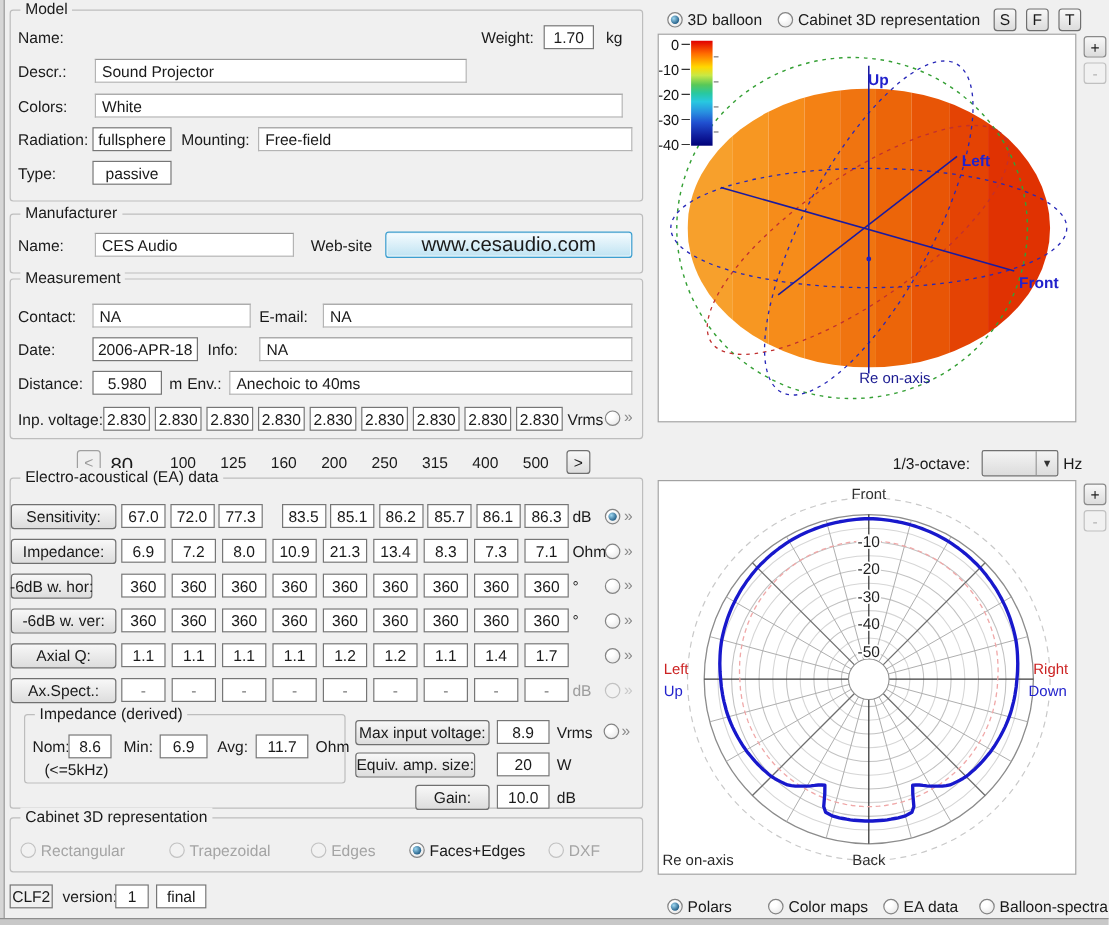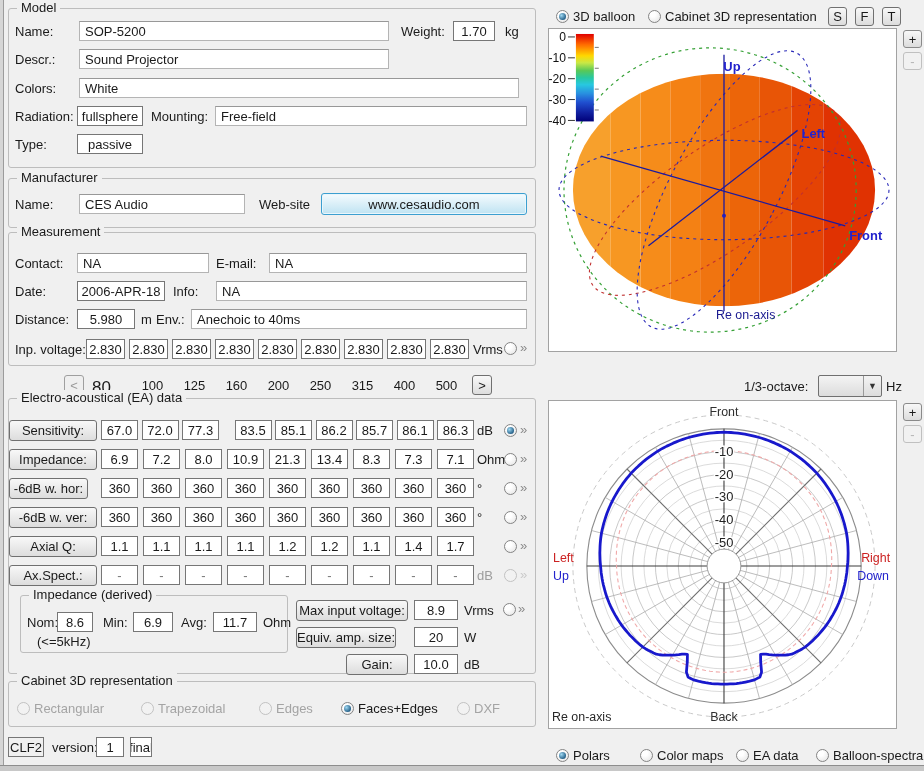--- a/index.html
+++ b/index.html
@@ -26,21 +26,21 @@
   .plot{position:absolute;background:#fff;border:1px solid #a2a2a2;box-sizing:border-box;}
   .zbtn{position:absolute;width:19px;height:18px;background:linear-gradient(#f8f8f8,#dcdcdc);
         border:1px solid #8a8a8a;border-radius:3px;box-sizing:border-box;display:flex;align-items:center;
         justify-content:center;font-size:13px;}
   .zbtn.dis{color:#b5b5b5;border-color:#c0c0c0;background:#f1f1f1;}
   .sft{position:absolute;width:19px;height:19px;background:linear-gradient(#f8f8f8,#dcdcdc);
        border:1px solid #707070;border-radius:3px;box-sizing:border-box;display:flex;align-items:center;
        justify-content:center;font-size:13px;}
   .weblink{position:absolute;height:22px;background:linear-gradient(#f5fbfe,#bfe3f2);border:1px solid #3c9fd0;
        border-radius:3px;box-sizing:border-box;display:flex;align-items:center;justify-content:center;
-       font-size:13px;box-shadow:inset 0 0 0 1px #e9f6fc;}
+       font-size:17px;box-shadow:inset 0 0 0 1px #e9f6fc;}
   .rlabel{position:absolute;font-size:13px;white-space:nowrap;}
   .rlabel.dis{color:#a4a4a4;}
   .combo{position:absolute;height:22px;background:linear-gradient(#f4f4f4,#dcdcdc);border:1px solid #707070;
        border-radius:2px;box-sizing:border-box;display:flex;align-items:center;font-size:13px;}
   .combo .val{flex:1;padding-left:6px;margin-top:48px;}
   .combo .arr{width:17px;align-self:stretch;border-left:1px solid #9a9a9a;display:flex;align-items:center;
        justify-content:center;font-size:9px;color:#333;}
   .edge-left{position:absolute;left:0;top:0;width:3px;height:771px;background:#d6d6d6;border-right:1px solid #9c9c9c;}
   .edge-bottom{position:absolute;left:0;top:765px;width:924px;height:6px;background:#c8c8c8;border-top:1px solid #8e8e8e;}
   svg text{font-family:"Liberation Sans",sans-serif;}
@@ -48,21 +48,20 @@
 </head>
 <body>
 
 <div id="stage">
   <div class="edge-left"></div>
   <div class="edge-bottom"></div>
 
   <div class="gb" style="left:8px;top:8px;width:528px;height:160px;">
     <span class="legend">Model</span>
     <span class="lbl" style="left:6px;top:15px;">Name:</span>
-    <div class="inp" style="left:70px;top:12px;width:310px;">SOP-5200</div>
     <span class="lbl" style="left:392px;top:15px;">Weight:</span>
     <div class="inp dk ctr" style="left:444px;top:12px;width:42px;">1.70</div>
     <span class="lbl" style="left:496px;top:15px;">kg</span>
     <span class="lbl" style="left:6px;top:43px;">Descr.:</span>
     <div class="inp" style="left:70px;top:40px;width:310px;">Sound Projector</div>
     <span class="lbl" style="left:6px;top:72px;">Colors:</span>
     <div class="inp" style="left:70px;top:69px;width:440px;">White</div>
     <span class="lbl" style="left:6px;top:100px;">Radiation:</span>
     <div class="inp dk ctr" style="left:68px;top:97px;width:66px;">fullsphere</div>
     <span class="lbl" style="left:142px;top:100px;">Mounting:</span>
@@ -150,21 +149,21 @@
         <div class="inp dk ctr" style="position: static; width: 37px;">10.9</div>
         <div class="inp dk ctr" style="position: static; width: 37px;">21.3</div>
         <div class="inp dk ctr" style="position: static; width: 37px;">13.4</div>
         <div class="inp dk ctr" style="position: static; width: 37px;">8.3</div>
         <div class="inp dk ctr" style="position: static; width: 37px;">7.3</div>
         <div class="inp dk ctr" style="position: static; width: 37px;">7.1</div>
       </div>
       <div style="position: absolute; left: 468px; top: 53px; font-size: 13px;">Ohm</div>
       <div class="radio" style="left: 495px; top: 54px;"></div>
       <div class="chev" style="left: 511px; top: 52px;">»</div>
-      <div class="btn" style="left: 0px; top: 79px; width: 79px;">-6dB w. hor:</div>
+      <div class="btn" style="left: 0px; top: 79px; width: 68px;">-6dB w. hor:</div>
       <div style="position: absolute; left: 92px; top: 79px; width: 373px; height: 21px; display: flex; justify-content: space-between;">
         <div class="inp dk ctr" style="position: static; width: 37px;">360</div>
         <div class="inp dk ctr" style="position: static; width: 37px;">360</div>
         <div class="inp dk ctr" style="position: static; width: 37px;">360</div>
         <div class="inp dk ctr" style="position: static; width: 37px;">360</div>
         <div class="inp dk ctr" style="position: static; width: 37px;">360</div>
         <div class="inp dk ctr" style="position: static; width: 37px;">360</div>
         <div class="inp dk ctr" style="position: static; width: 37px;">360</div>
         <div class="inp dk ctr" style="position: static; width: 37px;">360</div>
         <div class="inp dk ctr" style="position: static; width: 37px;">360</div>
@@ -253,21 +252,21 @@
       <div class="rlabel dis" style="left: 267px; top: 19px;">Edges</div>
       <div class="radio sel" style="left: 332px; top: 20px;"></div>
       <div class="rlabel" style="left: 349px; top: 19px;">Faces+Edges</div>
       <div class="radio dis" style="left: 448px; top: 20px;"></div>
       <div class="rlabel dis" style="left: 465px; top: 19px;">DXF</div>
     </div>
 
   <div class="inp dk ctr" style="left:8px;top:737px;width:36px;background:#f0f0f0;">CLF2</div>
   <span class="lbl" style="left:52px;top:740px;">version:</span>
   <div class="inp dk ctr" style="left:96px;top:737px;width:28px;">1</div>
-  <div class="inp dk ctr" style="left:130px;top:737px;width:22px;">final</div>
+  <div class="inp dk ctr" style="left:130px;top:737px;width:42px;">final</div>
 
   <span class="radio sel" style="left:556px;top:10px;"></span>
   <span class="rlabel" style="left:573px;top:9px;">3D balloon</span>
   <span class="radio" style="left:648px;top:10px;"></span>
   <span class="rlabel" style="left:665px;top:9px;">Cabinet 3D representation</span>
   <div class="sft" style="left:828px;top:7px;">S</div>
   <div class="sft" style="left:855px;top:7px;">F</div>
   <div class="sft" style="left:882px;top:7px;">T</div>
 
   <div class="plot" style="left:548px;top:28px;width:349px;height:324px;">

